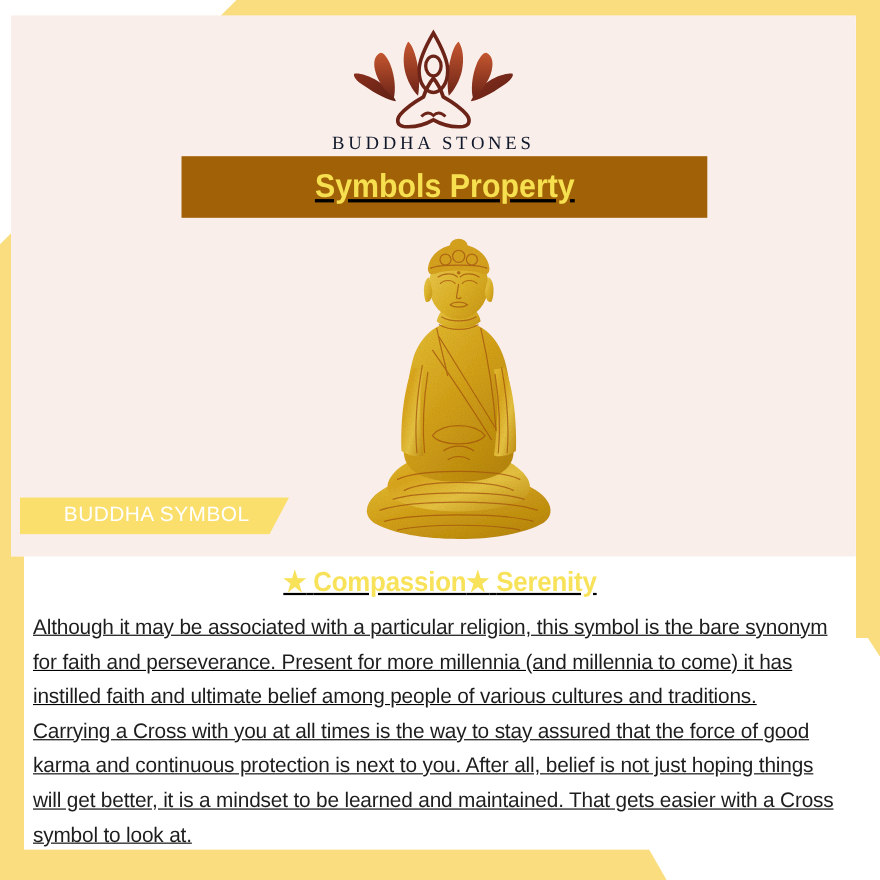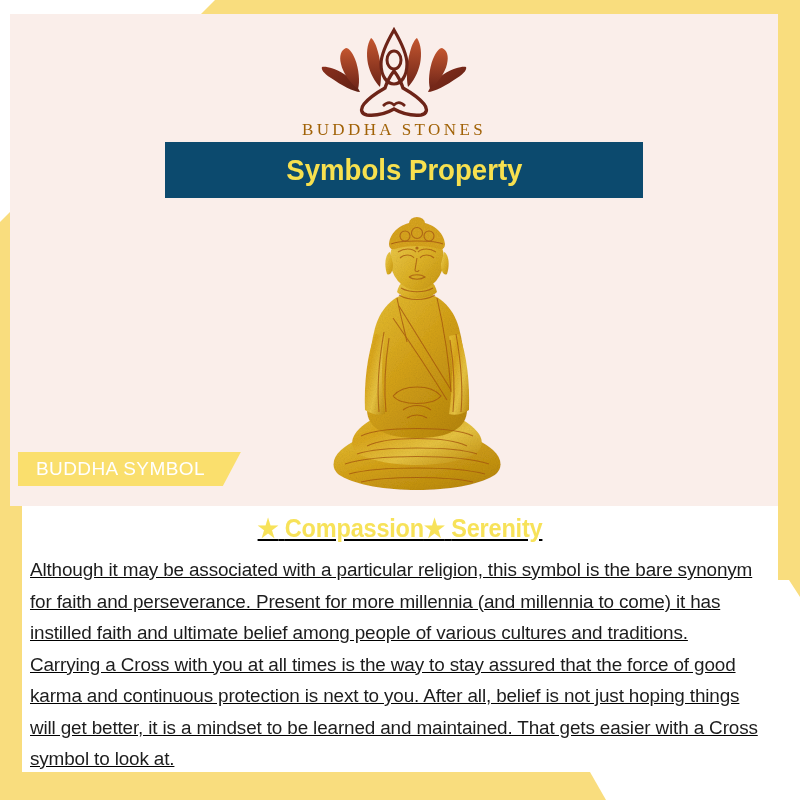--- a/index.html
+++ b/index.html
@@ -70,33 +70,34 @@
   .logo-mark {
     display: block;
     margin: 0 auto;
     width: 150px; height: 92px;
   }
   .brand-name {
     margin-top: 2px;
     font-family: "Liberation Serif", serif;
     font-size: 17px;
     letter-spacing: 3.4px;
-    color: #a16207;
+    color: #0f172a;
     font-weight: 400;
   }
 
   
   .title-panel {
     position: absolute;
     left: 155px; top: 128px;
     width: 478px; height: 56px;
-    background: #0c4a6e;
+    background: #a16207;
     display: flex;
     align-items: center;
     justify-content: center;
+    text-decoration: underline;
   }
   .title-text {
     font-size: 30px;
     font-weight: bold;
     color: #f7e04f;
     letter-spacing: 0px;
     transform: scaleX(0.92);
     white-space: nowrap;
   }
 
@@ -106,21 +107,21 @@
     left: 317px; top: 200px;
     width: 180px; height: 290px;
   }
   .statue-svg { display: block; width: 180px; height: 290px; }
 
   
   .badge {
     position: absolute;
     left: 18px; top: 452px;
     height: 34px;
-    padding: 0 36px 0 18px;
+    padding: 0 36px 0 40px;
     background: #fadf6d;
     display: flex;
     align-items: center;
     clip-path: polygon(0 0, 100% 0, calc(100% - 18px) 100%, 0 100%);
   }
   .badge-text {
     color: #ffffff;
     font-size: 19px;
     letter-spacing: 0.4px;
     white-space: nowrap;

